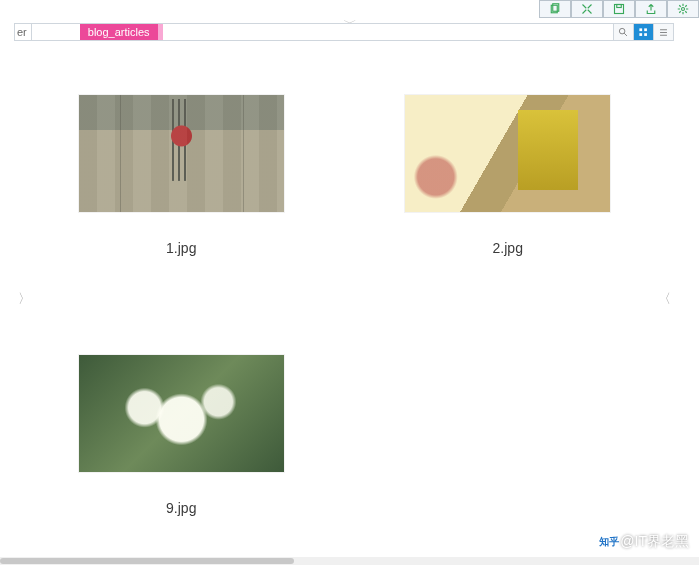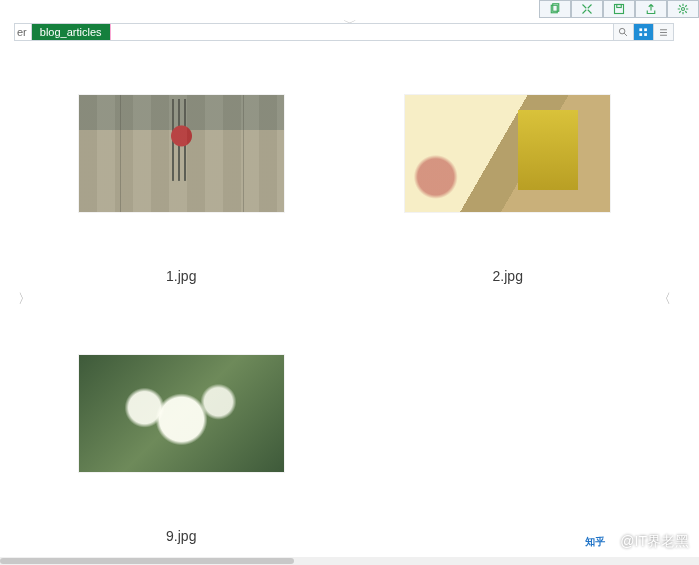--- a/index.html
+++ b/index.html
@@ -39,33 +39,34 @@
   .pathbar {
     position: absolute;
     top: 23px;
     left: 14px;
     right: 25px;
     height: 18px;
     background: #fff;
     border: 1px solid #cfd6dd;
     display: flex;
     align-items: stretch;
+    gap: 48px;
   }
   .path-prefix {
     font-size: 11px;
     color: #666;
     padding: 2px 4px 0 2px;
     border-right: 1px solid #cfd6dd;
   }
   .path-segment {
-    background: #15803d;
+    background: #ec4899;
     color: #fff;
     font-size: 11px;
     padding: 2px 8px 0;
-    border-right: 1px solid #f9a8d4;
+    border-right: 5px solid #f9a8d4;
   }
   .path-rest { flex: 1; }
   .path-icons {
     display: flex;
   }
   .path-icons .pbtn {
     width: 20px;
     border-left: 1px solid #cfd6dd;
     display: flex;
     align-items: center;
@@ -113,21 +114,21 @@
     justify-content: flex-start;
     padding-top: 50px;
   }
   .thumb {
     width: 205px;
     height: 117px;
     background: #ccc;
     box-shadow: 0 0 0 1px rgba(0,0,0,0.05);
   }
   .fname {
-    margin-top: 56px;
+    margin-top: 28px;
     font-size: 14px;
     color: #3b3b3b;
   }
   .cell:nth-child(3), .cell:nth-child(4) { padding-top: 50px; }
 
   
   .thumb1 {
     background:
       radial-gradient(circle at 50% 35%, #c0262d 0 10px, transparent 11px),
       linear-gradient(#464a44, #464a44) 49% 10%/2px 70% no-repeat,
@@ -166,21 +167,21 @@
       linear-gradient(135deg, #3e5a3a, #6e8a5a, #3e5a3a);
   }
 
   
   .watermark {
     position: absolute;
     right: 10px;
     bottom: 14px;
     display: flex;
     align-items: center;
-    gap: 14px;
+    gap: 0;
     color: #fff;
     font-size: 14px;
     text-shadow: 0 0 3px rgba(0,0,0,.6);
     opacity: .9;
     pointer-events: none;
   }
   .zhihu-ico {
     width: 22px; height: 14px;
     background: #fff;
     color: #0a66c2;

